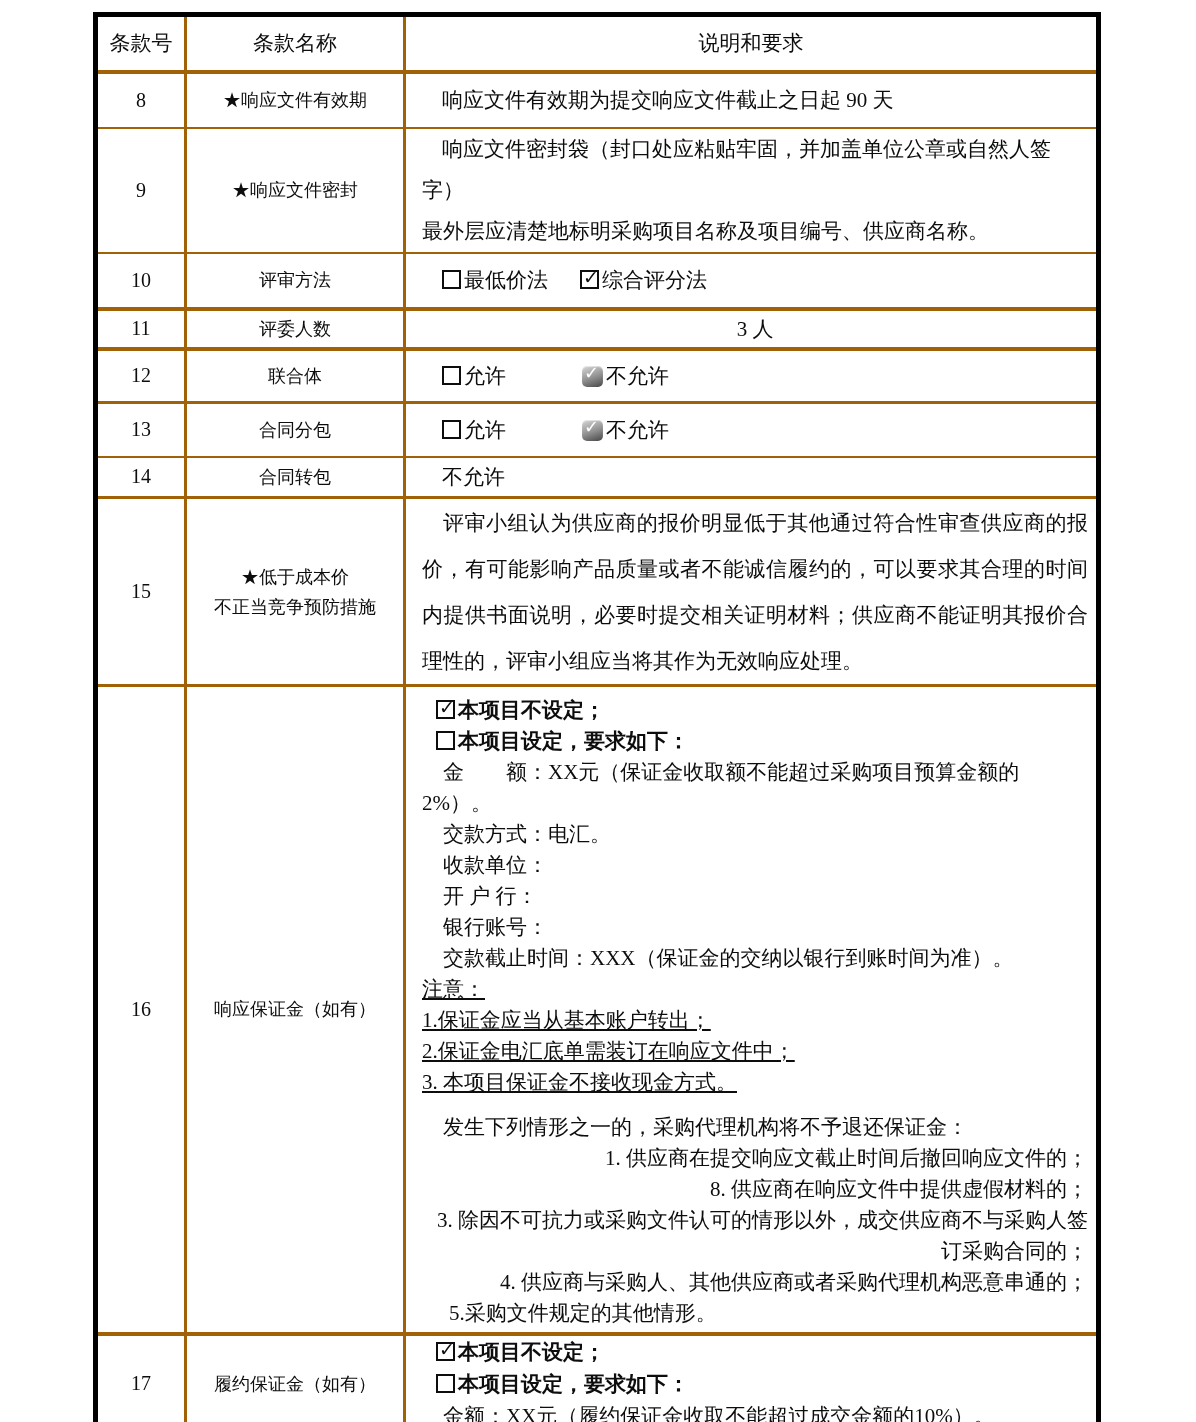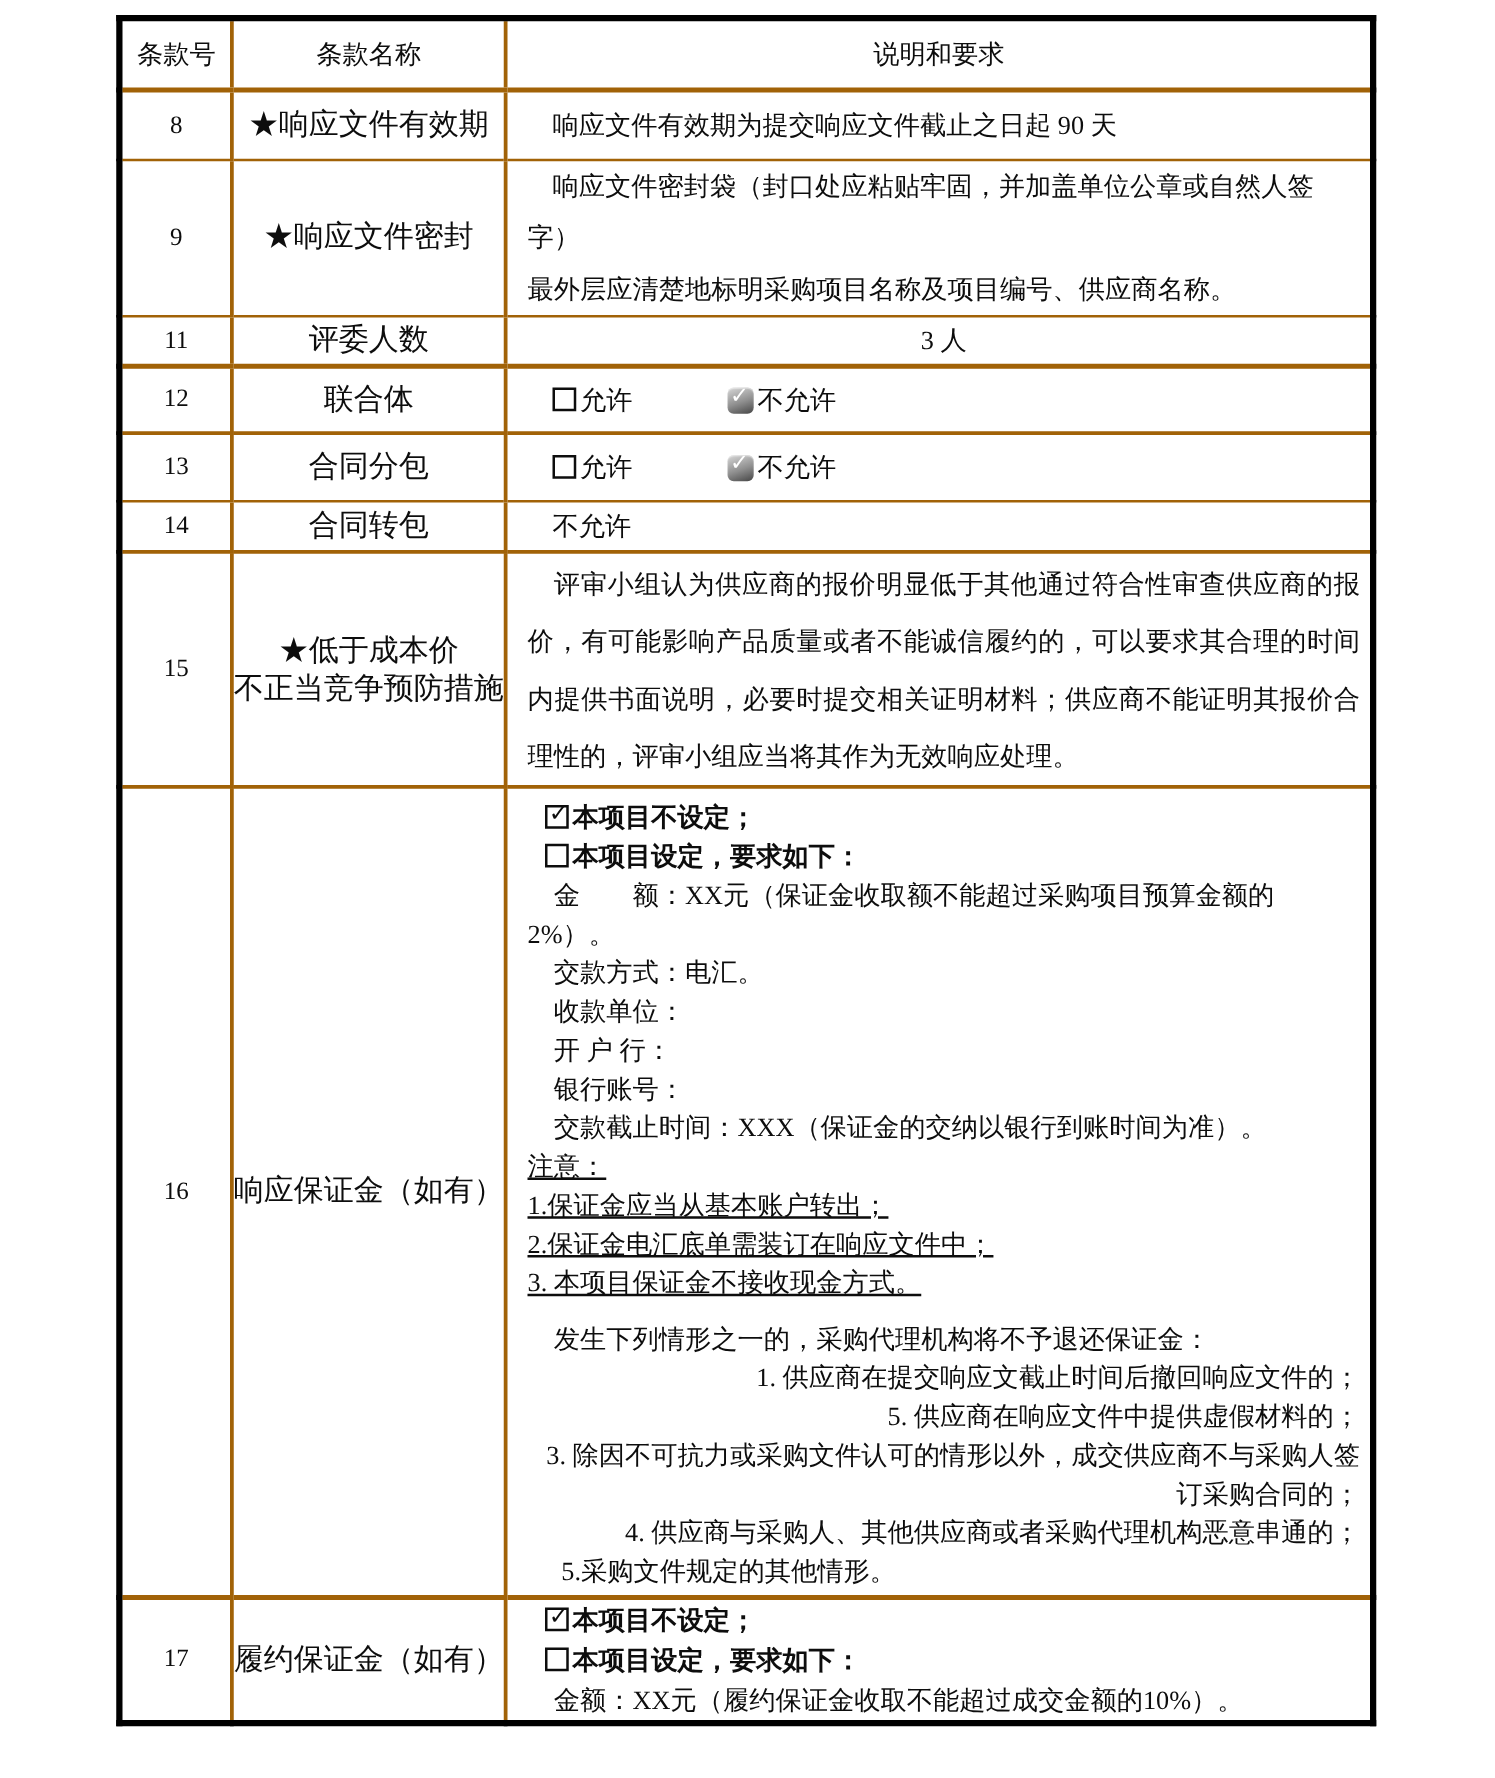--- a/index.html
+++ b/index.html
@@ -10,21 +10,21 @@
             border:5px solid #000;}
   td{border:2px solid #a16207;padding:0;vertical-align:middle;overflow:hidden;}
   col.c1{width:90px}col.c2{width:219px}col.c3{width:694px}
   td.v{border-left-width:3px;border-right-width:3px;}
   tr.bb3>td{border-bottom-width:3px;}
   tr.bb4>td{border-bottom-width:4px;}
   .hh{height:57px}.h8{height:56px}.h9{height:83px}.h10{height:56px}.h11{height:40px}
   .h12{height:54px}.h13{height:54px}.h14{height:41px}.h15{height:186px}
   .h16{height:648px}.h17{height:98px}
   .cno{text-align:center;font-size:20px;}
-  .cname{text-align:center;font-size:24px;line-height:30px;}
+  .cname{text-align:center;font-size:18px;line-height:30px;}
   .chead{text-align:center;font-size:21px;}
   .cdesc{font-size:21px;padding:0 8px 0 16px;}
   .ti20{text-indent:20px;}
   .l9{line-height:41px;}
   .p15{line-height:46px;text-align:justify;text-indent:21px;padding-top:1px;}
   .cell16{vertical-align:top;padding-top:8px;}
   .ln{line-height:31px;}
   .ln17{line-height:32px;}
   .b{font-weight:bold;}
   .ti0{text-indent:0;text-decoration:underline;}
@@ -77,20 +77,29 @@
 
   <tr class="h9">
     <td class="cno v">9</td>
     <td class="cname v">★响应文件密封</td>
     <td class="cdesc v">
       <div class="l9 ti20">响应文件密封袋（封口处应粘贴牢固，并加盖单位公章或自然人签字）</div>
       <div class="l9">最外层应清楚地标明采购项目名称及项目编号、供应商名称。</div>
     </td>
   </tr>
 
+  <tr class="h10 bb4">
+    <td class="cno v">10</td>
+    <td class="cname v">评审方法</td>
+    <td class="cdesc v">
+      <div class="optline">
+        <span class="cb"></span><span>最低价法</span><span class="gap30"></span><span class="cb"><i class="tick">✓</i></span><span>综合评分法</span>
+      </div>
+    </td>
+  </tr>
 
   <tr class="h11 bb4">
     <td class="cno v">11</td>
     <td class="cname v">评委人数</td>
     <td class="cdesc v center">3 人</td>
   </tr>
 
   <tr class="h12 bb3">
     <td class="cno v">12</td>
     <td class="cname v">联合体</td>
@@ -142,21 +151,21 @@
       <div class="ln ti1">开 户 行：</div>
       <div class="ln ti1">银行账号：</div>
       <div class="ln ti1">交款截止时间：XXX（保证金的交纳以银行到账时间为准）。</div>
       <div class="ln ti0">注意：</div>
       <div class="ln ti0">1.保证金应当从基本账户转出；</div>
       <div class="ln ti0">2.保证金电汇底单需装订在响应文件中；</div>
       <div class="ln ti0">3. 本项目保证金不接收现金方式。</div>
       <div class="spacer"></div>
       <div class="ln ti1">发生下列情形之一的，采购代理机构将不予退还保证金：</div>
       <div class="ln tiA">1. 供应商在提交响应文截止时间后撤回响应文件的；</div>
-      <div class="ln tiA">5. 供应商在响应文件中提供虚假材料的；</div>
+      <div class="ln tiA">8. 供应商在响应文件中提供虚假材料的；</div>
       <div class="ln tiA">3. 除因不可抗力或采购文件认可的情形以外，成交供应商不与采购人签订采购合同的；</div>
       <div class="ln tiA">4. 供应商与采购人、其他供应商或者采购代理机构恶意串通的；</div>
       <div class="ln tiB">5.采购文件规定的其他情形。</div>
     </td>
   </tr>
 
   <tr class="h17">
     <td class="cno v">17</td>
     <td class="cname v">履约保证金（如有）</td>
     <td class="cdesc v">

